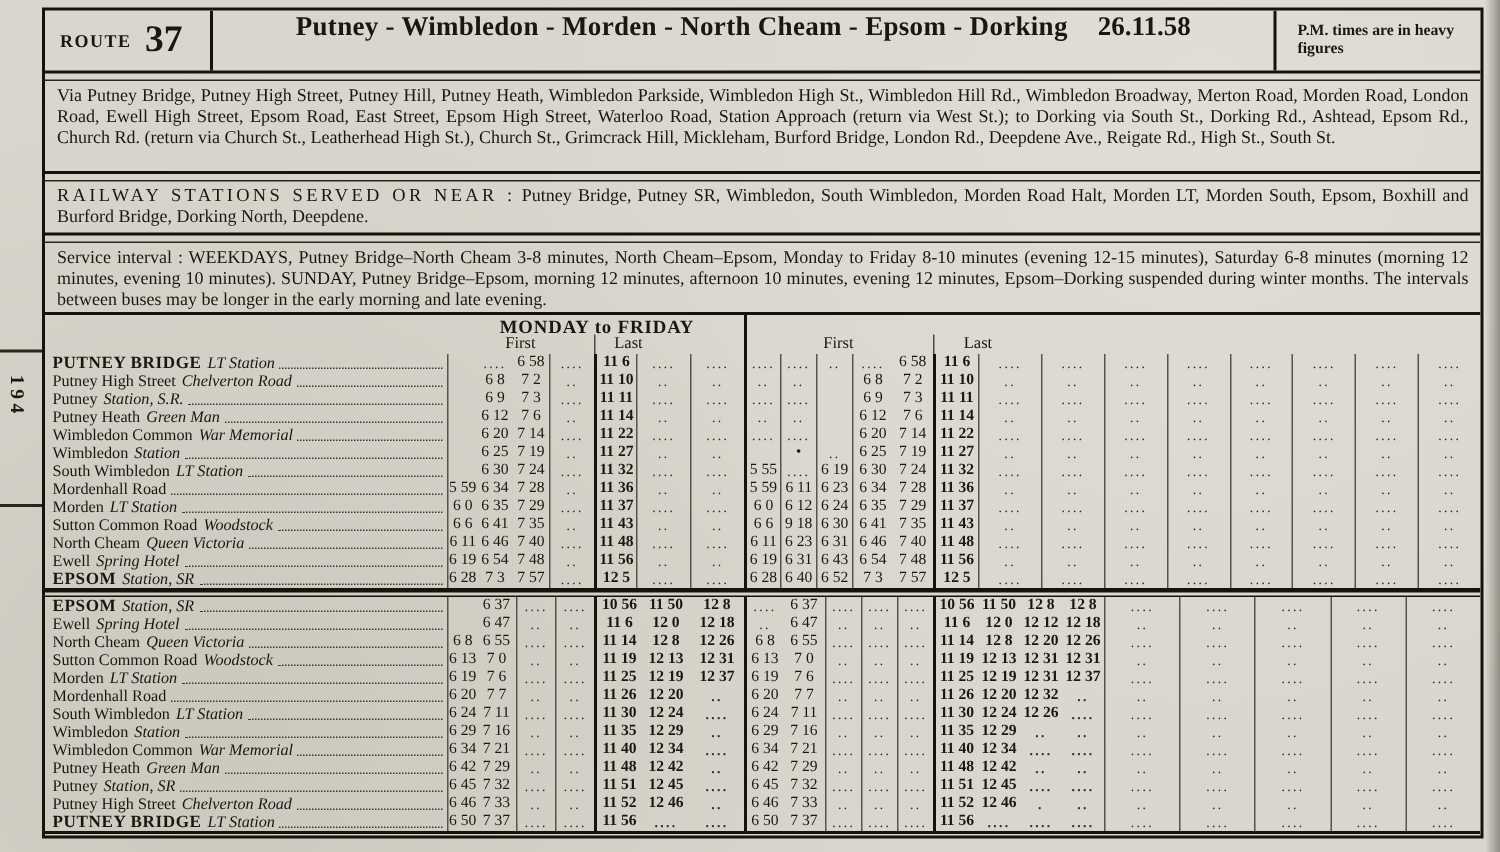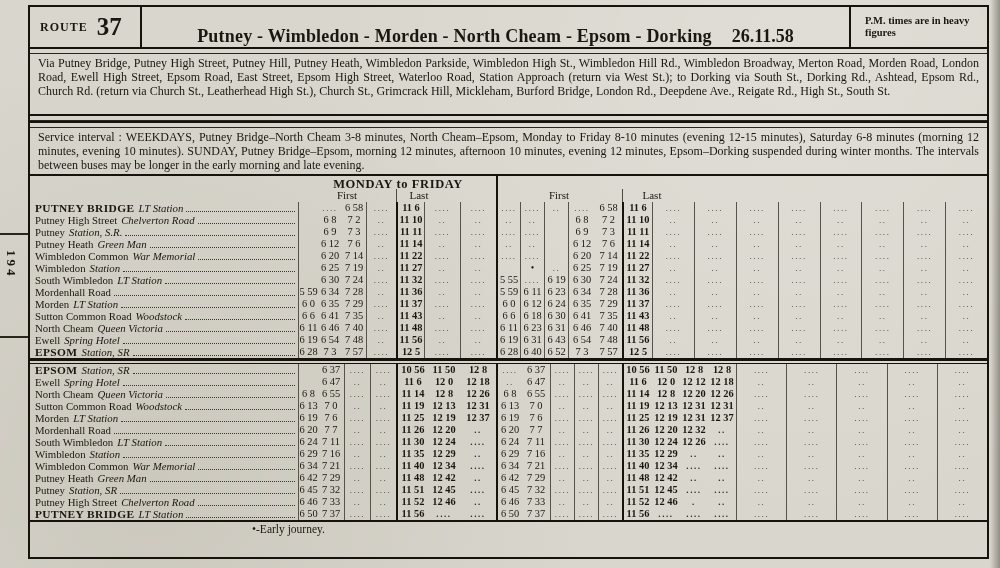--- a/index.html
+++ b/index.html
@@ -18,21 +18,21 @@
   .sheet{position:absolute;left:28px;top:5px;width:961px;height:554px;
       border:2px solid #17130c;box-sizing:border-box;display:flex;flex-direction:column;overflow:hidden;}
   .rule-dbl{height:4px;border-top:2px solid #17130c;border-bottom:1px solid #2a261e;flex:none;}
   .rule{height:0;border-top:2px solid #17130c;flex:none;}
   
   .masthead{height:40px;flex:none;display:flex;align-items:stretch;}
   .route-box{width:112px;flex:none;display:flex;align-items:center;gap:9px;
       padding-left:10px;border-right:2px solid #17130c;box-sizing:border-box;}
   .route-word{font-size:12px;font-weight:bold;letter-spacing:1px;}
   .route-num{font-size:25px;font-weight:bold;}
-  .title-box{flex:1;display:flex;align-items:flex-end;justify-content:center;gap:20px;overflow:hidden;}
+  .title-box{flex:1;display:flex;align-items:flex-start;justify-content:center;gap:20px;overflow:hidden;}
   .title{font-size:18px;font-weight:bold;white-space:nowrap;letter-spacing:.2px;}
   .date{font-size:18px;font-weight:bold;}
   .pm-box{width:138px;flex:none;border-left:2px solid #17130c;box-sizing:border-box;
       font-size:10.5px;font-weight:bold;line-height:12.5px;display:flex;align-items:center;
       padding:2px 8px 2px 14px;}
   
   .para{flex:none;padding:2px 8px;font-size:12px;line-height:14px;text-align:justify;}
   .para.via{height:60px;box-sizing:border-box;}
   .para.railway{height:34px;box-sizing:border-box;}
   .para.service{height:46px;box-sizing:border-box;}
@@ -78,20 +78,24 @@
         <span class="title">Putney - Wimbledon - Morden - North Cheam - Epsom - Dorking</span>
         <span class="date">26.11.58</span>
       </div>
       <div class="pm-box">P.M. times are in heavy figures</div>
     </div>
     <div class="rule-dbl"></div>
 
     <div class="para via">Via Putney Bridge, Putney High Street, Putney Hill, Putney Heath, Wimbledon Parkside, Wimbledon High St., Wimbledon Hill Rd., Wimbledon Broadway, Merton Road, Morden Road, London Road, Ewell High Street, Epsom Road, East Street, Epsom High Street, Waterloo Road, Station Approach (return via West St.); to Dorking via South St., Dorking Rd., Ashtead, Epsom Rd., Church Rd. (return via Church St., Leatherhead High St.), Church St., Grimcrack Hill, Mickleham, Burford Bridge, London Rd., Deepdene Ave., Reigate Rd., High St., South St.</div>
     <div class="rule-dbl"></div>
 
+    <div class="para railway">
+      <span class="rw-label">RAILWAY STATIONS SERVED OR NEAR :</span>
+      <span>Putney Bridge, Putney SR, Wimbledon, South Wimbledon, Morden Road Halt, Morden LT, Morden South, Epsom, Boxhill and Burford Bridge, Dorking North, Deepdene.</span>
+    </div>
     <div class="rule-dbl"></div>
 
     <div class="para service">Service interval : WEEKDAYS, Putney Bridge–North Cheam 3-8 minutes, North Cheam–Epsom, Monday to Friday 8-10 minutes (evening 12-15 minutes), Saturday 6-8 minutes (morning 12 minutes, evening 10 minutes). SUNDAY, Putney Bridge–Epsom, morning 12 minutes, afternoon 10 minutes, evening 12 minutes, Epsom–Dorking suspended during winter months. The intervals between buses may be longer in the early morning and late evening.</div>
     <div class="rule"></div>
 
     <div class="tt-head">
       <span class="tth-day" style="left:270px;width:196px">MONDAY to FRIDAY</span>
       <span class="tth-fl" style="left:268px;width:98px">First</span>
       <span class="tth-fl" style="left:358px;width:62px">Last</span>
       <span class="tth-fl" style="left:466px;width:126px">First</span>
@@ -360,21 +364,21 @@
             <span class="leader"></span>
           </div>
           <div class="cell" style="width: 20px; border-left: 1px solid rgb(87, 82, 74);">6 6</div>
           <div class="cell" style="width: 24px;">6 41</div>
           <div class="cell" style="width: 24px;">7 35</div>
           <div class="cell dots" style="width: 30px; border-left: 1px solid rgb(87, 82, 74);">..</div>
           <div class="cell hv" style="width: 28px; border-left: 2px solid rgb(23, 19, 12);">11 43</div>
           <div class="cell dots" style="width: 36px; border-left: 1px solid rgb(87, 82, 74);">..</div>
           <div class="cell dots" style="width: 36px; border-left: 1px solid rgb(87, 82, 74);">..</div>
           <div class="cell" style="width: 24px; border-left: 2px solid rgb(23, 19, 12);">6 6</div>
-          <div class="cell" style="width: 24px; border-left: 1px solid rgb(87, 82, 74);">6 18</div>
+          <div class="cell" style="width: 24px; border-left: 1px solid rgb(87, 82, 74);">9 18</div>
           <div class="cell" style="width: 24px; border-left: 1px solid rgb(87, 82, 74);">6 30</div>
           <div class="cell" style="width: 27px; border-left: 1px solid rgb(87, 82, 74);">6 41</div>
           <div class="cell" style="width: 27px;">7 35</div>
           <div class="cell hv" style="width: 30px; border-left: 2px solid rgb(23, 19, 12);">11 43</div>
           <div class="cell dots" style="flex: 1 1 0%; border-left: 1px solid rgb(87, 82, 74);">..</div>
           <div class="cell dots" style="flex: 1 1 0%; border-left: 1px solid rgb(87, 82, 74);">..</div>
           <div class="cell dots" style="flex: 1 1 0%; border-left: 1px solid rgb(87, 82, 74);">..</div>
           <div class="cell dots" style="flex: 1 1 0%; border-left: 1px solid rgb(87, 82, 74);">..</div>
           <div class="cell dots" style="flex: 1 1 0%; border-left: 1px solid rgb(87, 82, 74);">..</div>
           <div class="cell dots" style="flex: 1 1 0%; border-left: 1px solid rgb(87, 82, 74);">..</div>

